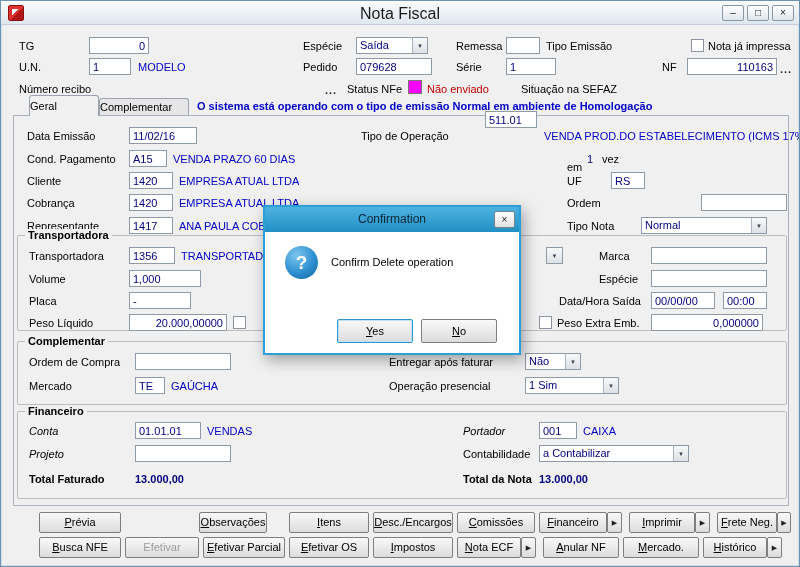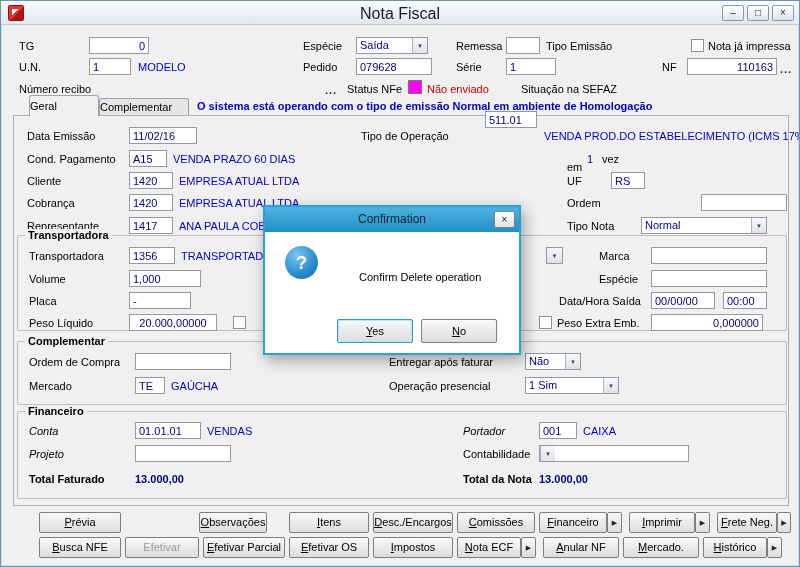--- a/index.html
+++ b/index.html
@@ -67,21 +67,21 @@
   .dlg-titlebar { position:absolute; left:0; top:0; right:0; height:25px;
                   background:linear-gradient(#4db2e1,#2190c5); }
   .dlg-title { position:absolute; left:0; right:0; top:0; height:25px; line-height:25px;
                text-align:center; font-size:12px; color:#0d2633; }
   .dlg-close { position:absolute; right:4px; top:4px; width:21px; height:17px;
                background:linear-gradient(#fefefe,#e2e2e2); border:1px solid #76828c;
                border-radius:2px; text-align:center; line-height:15px; font-size:10px; color:#222; }
   .q-icon { position:absolute; left:20px; top:39px; width:33px; height:33px; border-radius:50%;
             background:radial-gradient(circle at 35% 28%, #7cc6ef 0%, #2e8fd0 55%, #15659f 100%);
             color:#fff; text-align:center; line-height:33px; font-size:19px; font-weight:bold; }
-  .dlg-msg { position:absolute; left:66px; top:64px; color:#000;margin-left:28px; }
+  .dlg-msg { position:absolute; left:66px; top:49px; color:#000; }
   .dlg-btn { width:76px; height:24px; line-height:22px; top:112px; }
   .dlg-btn.focused { border-color:#2f96cf; box-shadow:inset 0 0 0 1px #bfe2f5; }
 </style>
 </head>
 <body>
 
 <div class="window">
 
   <div class="titlebar">
     <span class="app-icon"></span>
@@ -178,21 +178,21 @@
   <span class="lbl" style="left:598px;top:272px">Espécie</span>
   <input class="field" style="left: 650px; top: 269px; width: 116px;">
 
   <span class="lbl" style="left:28px;top:294px">Placa</span>
   <input class="field" style="left: 128px; top: 291px; width: 62px;" value="-">
   <span class="lbl" style="left:558px;top:294px">Data/Hora Saída</span>
   <input class="field" style="left: 650px; top: 291px; width: 64px;" value="00/00/00">
   <input class="field" style="left: 722px; top: 291px; width: 44px;" value="00:00">
 
   <span class="lbl" style="left:28px;top:316px">Peso Líquido</span>
-  <input class="field r" style="left: 128px; top: 313px; width: 88px; text-align: center;" value="20.000,00000">
+  <input class="field r" style="left: 128px; top: 313px; width: 98px;" value="20.000,00000">
   <span class="cb" style="left:232px;top:315px"></span>
   <span class="cb" style="left:538px;top:315px"></span>
   <span class="lbl" style="left:556px;top:316px">Peso Extra Emb.</span>
   <input class="field r" style="left: 650px; top: 313px; width: 112px;" value="0,000000">
 
   <div class="group" style="left:16px;top:340px;width:770px;height:64px"></div>
   <span class="gtitle" style="left:24px;top:334px">Complementar</span>
 
   <span class="lbl" style="left:28px;top:355px">Ordem de Compra</span>
   <input class="field" style="left: 134px; top: 352px; width: 96px;">
@@ -218,20 +218,21 @@
   <input class="field" style="left: 134px; top: 421px; width: 66px;" value="01.01.01">
   <span class="desc" style="left:206px;top:424px">VENDAS</span>
   <span class="lbl i" style="left:462px;top:424px">Portador</span>
   <input class="field" style="left: 538px; top: 421px; width: 38px;" value="001">
   <span class="desc" style="left:582px;top:424px">CAIXA</span>
 
   <span class="lbl i" style="left:28px;top:447px">Projeto</span>
   <input class="field" style="left: 134px; top: 444px; width: 96px;">
   <span class="lbl" style="left:462px;top:447px">Contabilidade</span>
   <div class="dd" style="left:538px;top:444px;width:150px">
+    <span class="dd-text">a Contabilizar</span>
     <span class="dd-btn">▼</span>
   </div>
 
   <span class="lbl b" style="left:28px;top:472px">Total Faturado</span>
   <span class="desc navy bold" style="left:134px;top:472px">13.000,00</span>
   <span class="lbl b" style="left:462px;top:472px">Total da Nota</span>
   <span class="desc navy bold" style="left:538px;top:472px">13.000,00</span>
 
   <div class="btn" style="left:38px;top:511px;width:82px">Prévia</div>
   <div class="btn" style="left:198px;top:511px;width:68px">Observações</div>

